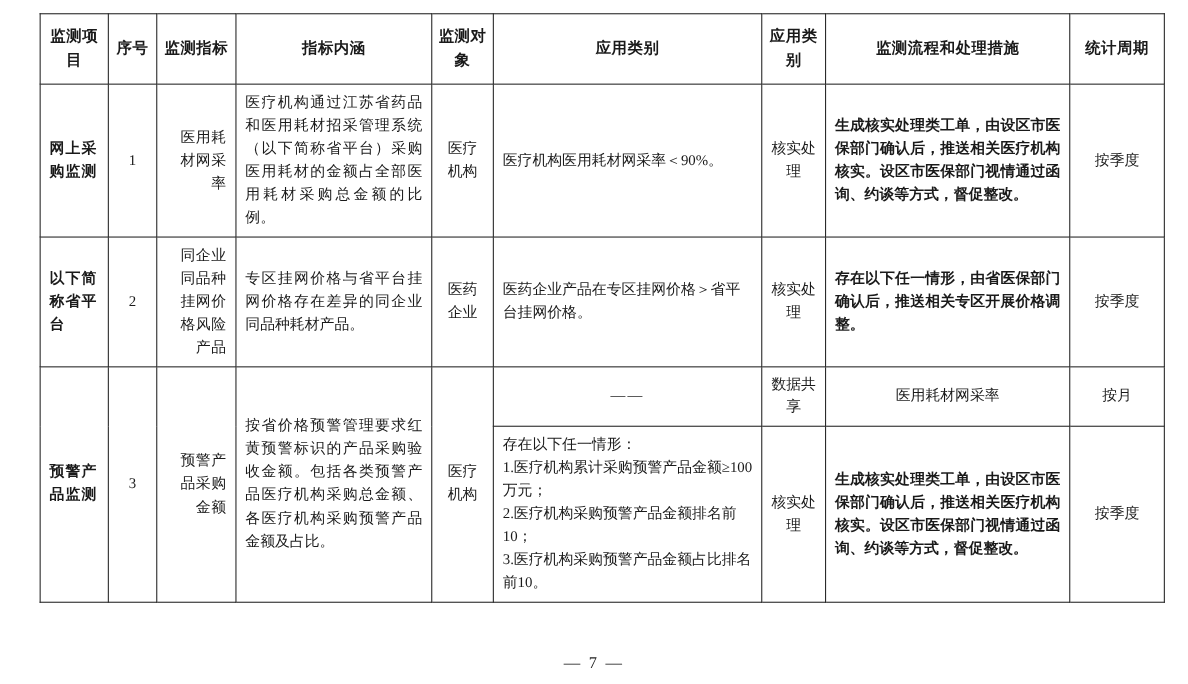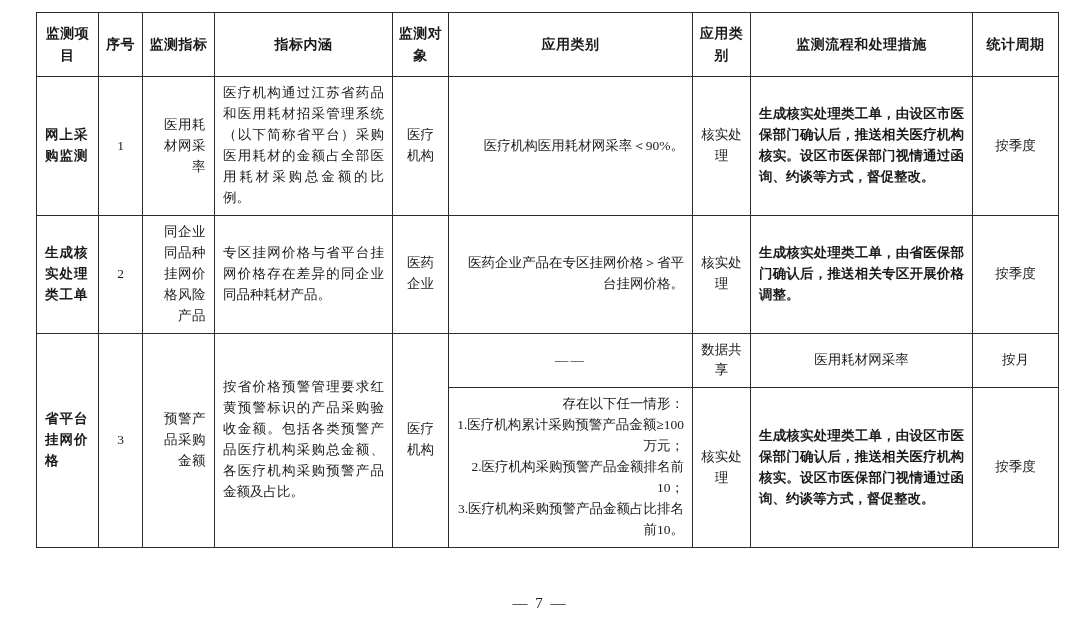--- a/index.html
+++ b/index.html
@@ -69,21 +69,21 @@
   .narrow-text {
     text-align: right;
     letter-spacing: 0.5px;
   }
   .dash-cell {
     text-align: center;
     font-size: 16px;
     letter-spacing: 2px;
   }
   .thresh-text {
-    text-align: right;
+    text-align: left;
   }
   .flow-text {
     text-align: justify;
     text-justify: inter-ideograph;
     font-weight: bold;
   }
   .numbered-line { display: block; }
   .page-number {
     position: absolute;
     left: 0;
@@ -132,33 +132,33 @@
         <td class="narrow-text">医用耗材网采率</td>
         <td class="just">医疗机构通过江苏省药品和医用耗材招采管理系统（以下简称省平台）采购医用耗材的金额占全部医用耗材采购总金额的比例。</td>
         <td class="center">医疗机构</td>
         <td class="thresh-text">医疗机构医用耗材网采率＜90%。</td>
         <td class="center">核实处理</td>
         <td class="flow-text">生成核实处理类工单，由设区市医保部门确认后，推送相关医疗机构核实。设区市医保部门视情通过函询、约谈等方式，督促整改。</td>
         <td class="center">按季度</td>
       </tr>
 
       <tr>
-        <td class="bold-cell">生成核实处理类工单</td>
+        <td class="bold-cell">以下简称省平台</td>
         <td class="center">2</td>
         <td class="narrow-text">同企业同品种挂网价格风险产品</td>
         <td class="just">专区挂网价格与省平台挂网价格存在差异的同企业同品种耗材产品。</td>
         <td class="center">医药企业</td>
         <td class="thresh-text">医药企业产品在专区挂网价格＞省平台挂网价格。</td>
         <td class="center">核实处理</td>
-        <td class="flow-text">生成核实处理类工单，由省医保部门确认后，推送相关专区开展价格调整。</td>
+        <td class="flow-text">存在以下任一情形，由省医保部门确认后，推送相关专区开展价格调整。</td>
         <td class="center">按季度</td>
       </tr>
 
       <tr>
-        <td class="bold-cell" rowspan="2">省平台挂网价格</td>
+        <td class="bold-cell" rowspan="2">预警产品监测</td>
         <td class="center" rowspan="2">3</td>
         <td class="narrow-text" rowspan="2">预警产品采购金额</td>
         <td class="just" rowspan="2">按省价格预警管理要求红黄预警标识的产品采购验收金额。包括各类预警产品医疗机构采购总金额、各医疗机构采购预警产品金额及占比。</td>
         <td class="center" rowspan="2">医疗机构</td>
         <td class="dash-cell">——</td>
         <td class="center">数据共享</td>
         <td class="center">医用耗材网采率</td>
         <td class="center">按月</td>
       </tr>
 

